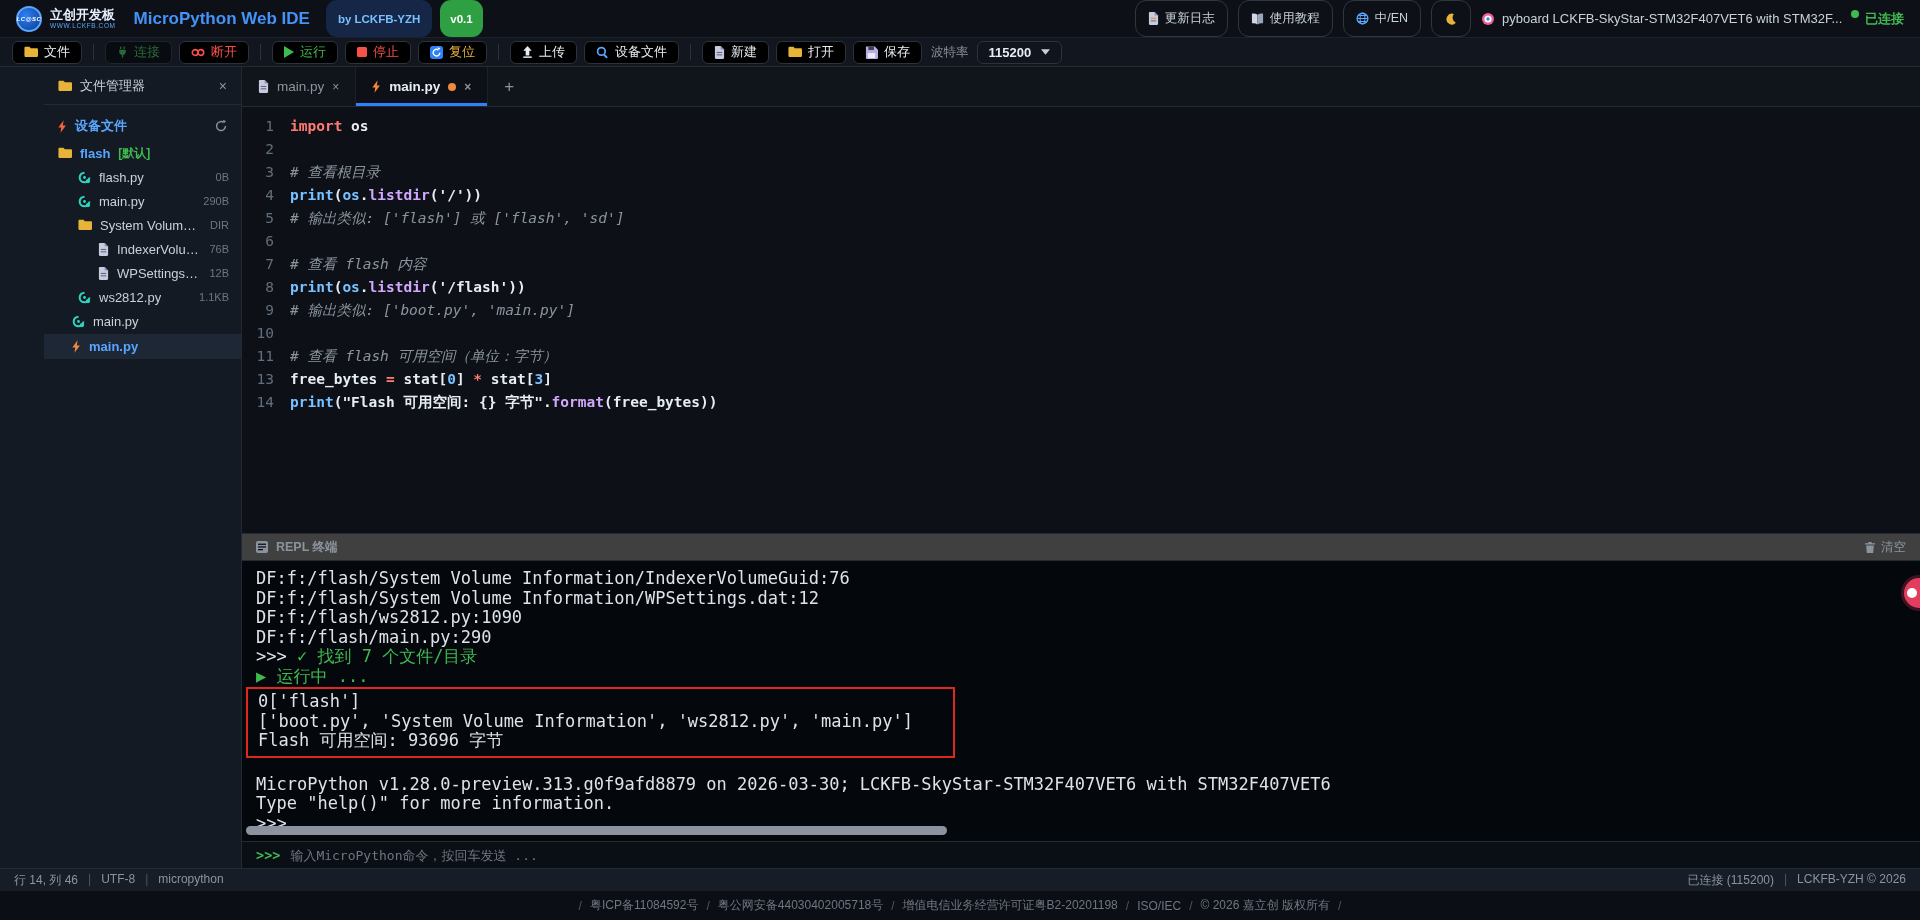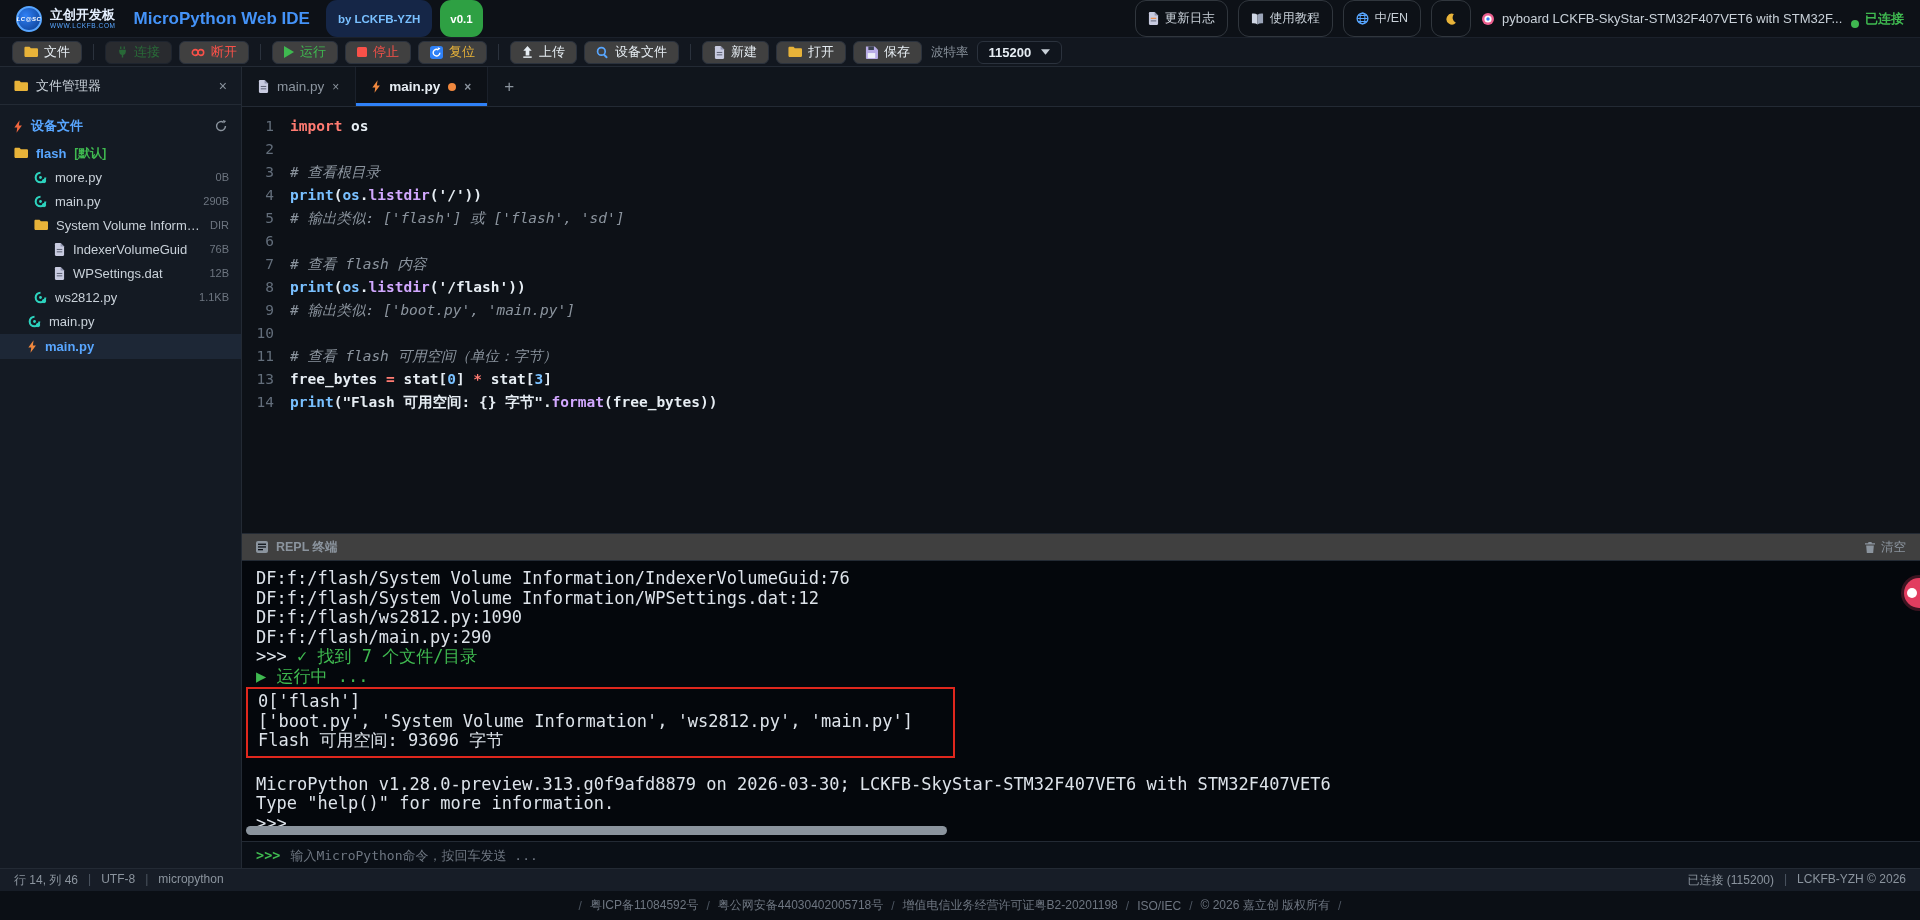--- a/index.html
+++ b/index.html
@@ -15,40 +15,40 @@
   .brand-name { font-size:13px; font-weight:bold; color:#e6f0ff; }
   .brand-url { font-size:6.5px; color:#58a6ff; letter-spacing:.6px; margin-top:2px; }
   .app-title { font-size:17px; font-weight:bold; color:#4493f8; margin:0 8px 0 4px; }
   .pill { display:inline-flex; align-items:center; gap:6px; height:37px; padding:0 12px; border-radius:11px; font-size:11.5px; }
   .author-badge { background:#152647; color:#79c0ff; font-weight:bold; }
   .version-badge { background:#2ea043; color:#fff; font-weight:bold; padding:0 10px; }
   .top-right { margin-left:auto; display:flex; align-items:center; gap:10px; }
   .ghost { border:1px solid #30363d; background:transparent; color:#c9d1d9; cursor:pointer; font-size:12.5px; }
   .icon-pill { padding:0 13px; }
   .device-chip { display:flex; align-items:center; gap:7px; font-size:13px; color:#c9d1d9; max-width:360px; white-space:nowrap; }
-  .conn { display:flex; align-items:flex-end; gap:6px; color:#3fb950; font-size:13px; font-weight:bold; }
+  .conn { display:flex; align-items:flex-start; gap:6px; color:#3fb950; font-size:13px; font-weight:bold; }
   .dot-green { width:8px; height:8px; border-radius:50%; background:#3fb950; display:inline-block; }
 
   
   .toolbar { flex:0 0 29px; display:flex; align-items:center; gap:7px; padding:0 12px; background:#12171f; border-bottom:1px solid #232a34; }
-  .tbtn { display:inline-flex; align-items:center; gap:6px; height:23px; padding:0 11px; background:#404040; border:1px solid #2b323d; border-radius:6px; font-size:13px; color:#e6edf3; cursor:pointer; white-space:nowrap; }
+  .tbtn { display:inline-flex; align-items:center; gap:6px; height:23px; padding:0 11px; background:#000000; border:1px solid #2b323d; border-radius:6px; font-size:13px; color:#e6edf3; cursor:pointer; white-space:nowrap; }
   .tbtn.green { color:#3fb950; }
   .tbtn.red { color:#f85149; }
   .tbtn.yellow { color:#e8b339; }
   .tbtn.disabled { opacity:.5;justify-content:center; }
   .tsep { width:1px; height:16px; background:#2b323d; margin:0 4px; }
   .baud { display:flex; align-items:center; gap:8px; margin-left:2px; }
   .baud-label { color:#8b949e; font-size:12.5px; }
   .baud-select { display:flex; align-items:center; gap:10px; height:23px; padding:0 11px; background:#10151d; border:1px solid #2b323d; border-radius:6px; color:#e6edf3; font-size:13px; font-weight:bold; cursor:pointer; }
 
   
   .main { flex:1; display:flex; min-height:0; }
 
   
-  .sidebar { flex:0 0 242px; background:#141a23; border-right:1px solid #232a34; display:flex; flex-direction:column; font-size:13px; overflow:hidden; }
+  .sidebar { flex:0 0 242px; background:#141a23; border-right:1px solid #232a34; display:flex; flex-direction:column; font-size:13px; overflow:hidden;padding-left:44px; }
   .sb-header { display:flex; align-items:center; gap:8px; height:38px; padding:0 14px; border-bottom:1px solid #232a34; color:#c9d1d9; }
   .sb-close { margin-left:auto; color:#8b949e; font-size:14px; cursor:pointer; }
   .sb-section { display:flex; align-items:center; gap:8px; height:30px; padding:0 14px; margin-top:6px; font-weight:bold; }
   .sb-section.device { color:#58a6ff; }
   .sb-section.opened { color:#f85149; margin-top:14px; }
   .sb-refresh { margin-left:auto; cursor:pointer; }
   .tree-row { display:flex; align-items:center; gap:8px; height:24px; padding-right:12px; color:#c9d1d9; cursor:pointer; }
   .tree-row .nm { white-space:nowrap; overflow:hidden; text-overflow:ellipsis; }
   .tree-row .nm.accent { color:#58a6ff; font-weight:bold; }
   .tree-row .tag { color:#3fb950; font-weight:bold; font-size:12px; }
@@ -332,21 +332,21 @@
             <span class="tag">[默认]</span>
           </div>
           <div class="tree-row" style="padding-left: 34px;">
             <span class="icon">
               <svg width="13" height="13" viewBox="0 0 14 14">
                 <path fill="none" stroke="#2dd4bf" stroke-width="2.2" d="M12.2 7A5.2 5.2 0 1 1 7 1.8"></path>
                 <circle cx="10.8" cy="10.8" r="2.3" fill="#2dd4bf"></circle>
                 <circle cx="7" cy="7" r="1.5" fill="#2dd4bf"></circle>
               </svg>
             </span>
-            <span class="nm">more.py</span>
+            <span class="nm">flash.py</span>
             <span class="size">0B</span>
           </div>
           <div class="tree-row" style="padding-left: 34px;">
             <span class="icon">
               <svg width="13" height="13" viewBox="0 0 14 14">
                 <path fill="none" stroke="#2dd4bf" stroke-width="2.2" d="M12.2 7A5.2 5.2 0 1 1 7 1.8"></path>
                 <circle cx="10.8" cy="10.8" r="2.3" fill="#2dd4bf"></circle>
                 <circle cx="7" cy="7" r="1.5" fill="#2dd4bf"></circle>
               </svg>
             </span>

